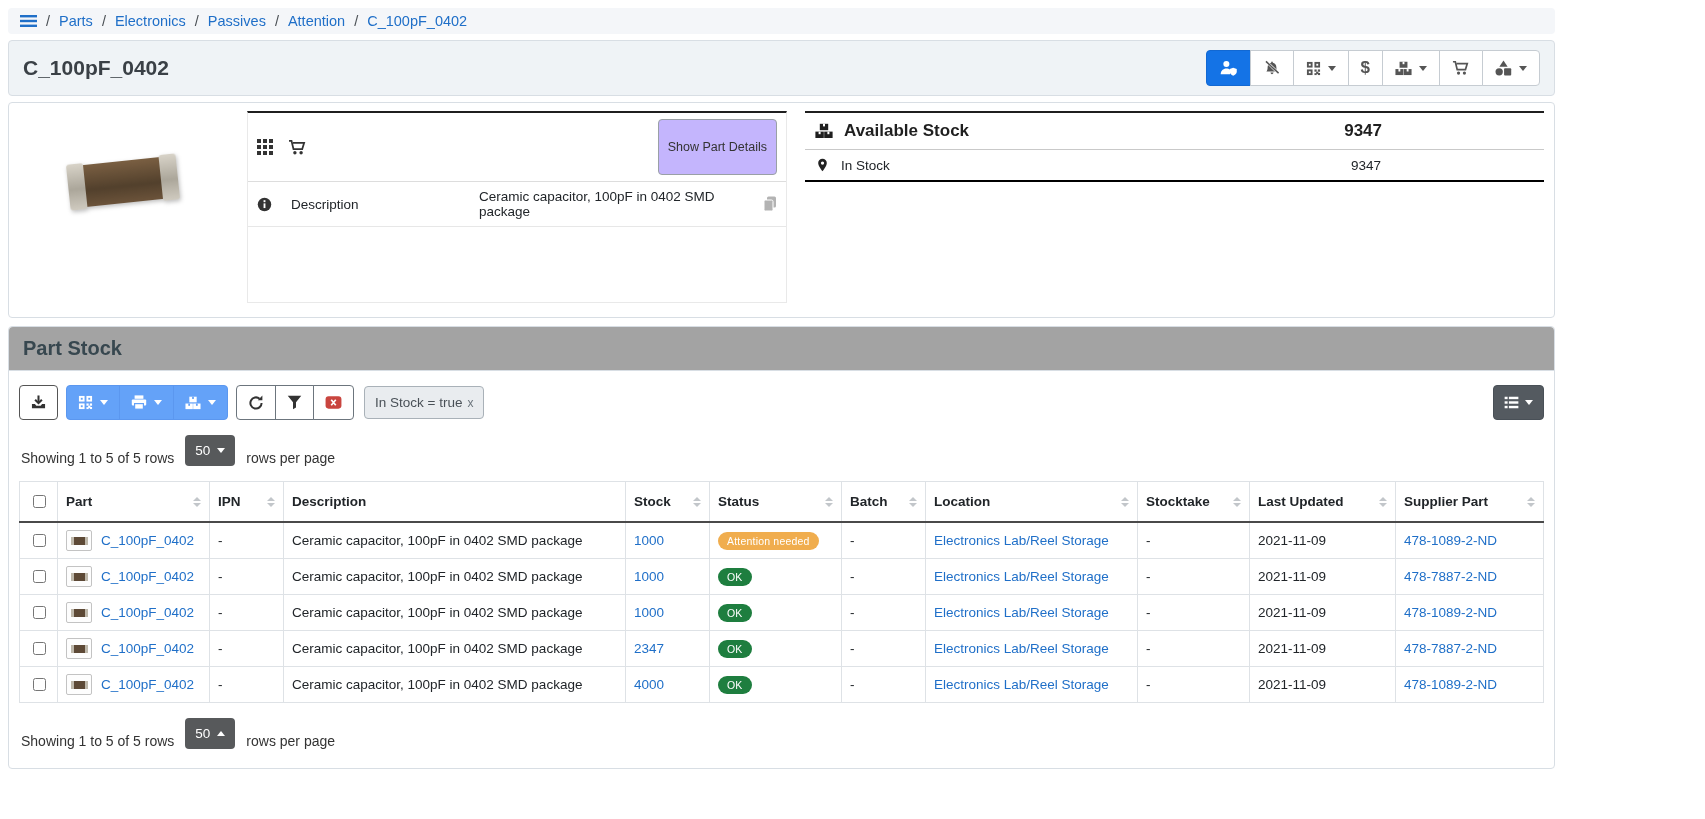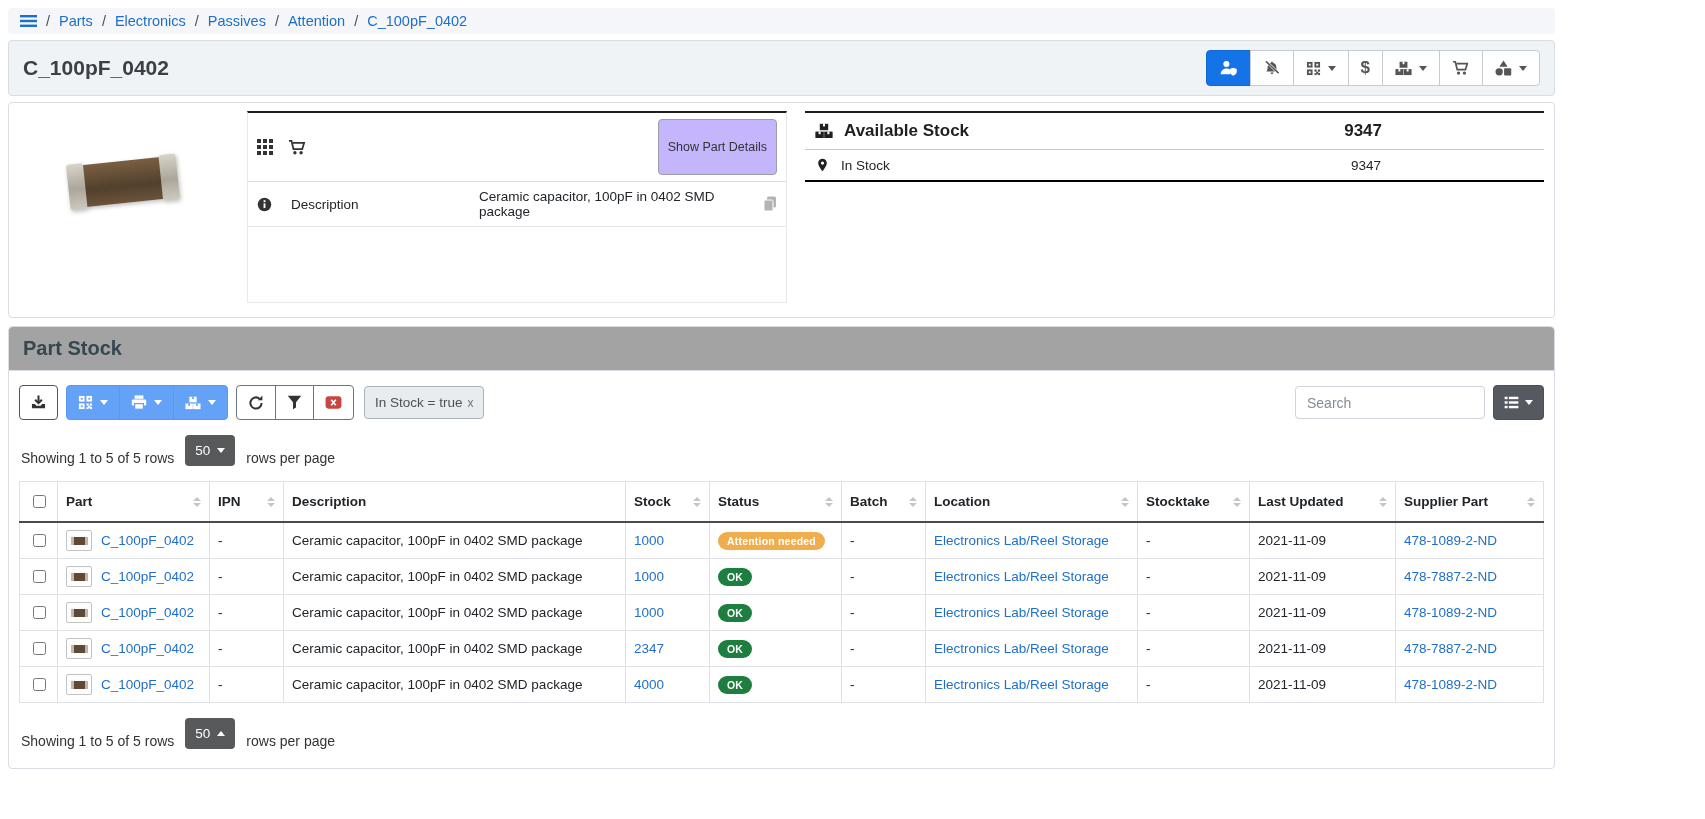--- a/index.html
+++ b/index.html
@@ -79,21 +79,21 @@
   .sort { display:inline-flex; flex-direction:column; gap:2px; margin-left:auto; opacity:.5; }
   .sort i { display:block; width:0; height:0; border-left:4px solid transparent; border-right:4px solid transparent; }
   .sort i.u { border-bottom:4px solid #868e96; }
   .sort i.d { border-top:4px solid #868e96; }
   .cb-cell { text-align:center !important; width:38px; }
   .part-cell { display:flex; align-items:center; gap:9px; }
   .mini-thumb { width:26px; height:21px; border:1px solid #c3c3c3; border-radius:2px; background:#fdfdfd; display:inline-flex; align-items:center; justify-content:center; }
   .mini-cap { display:flex; align-items:center; }
   .mini-cap i { display:block; width:3px; height:8px; background:#beb8ab; }
   .mini-cap b { display:block; width:11px; height:8px; background:#5d4936; }
-  .badge { color:#fff; font-size:10.5px; font-weight:bold; padding:3px 9px; border-radius:10px; display:inline-block; letter-spacing:.2px; }
+  .badge { color:#fff; font-size:10.5px; font-weight:normal; padding:3px 9px; border-radius:10px; display:inline-block; letter-spacing:.2px; }
   .badge[data-variant="warning"] { background:#f0ad4e; }
   .badge[data-variant="success"] { background:#1e7e3f; }
   svg { display:block; }
 </style>
 </head>
 <body>
 
 <div class="page">
 
   <div class="breadcrumb-bar">
@@ -361,21 +361,20 @@
           </button>
         </span>
 
         <span class="chip">
           <span>In Stock = true</span>
           <span class="chip-x">x</span>
         </span>
 
         <span class="spacer"></span>
 
-        <input class="search-input" type="text" placeholder="Search" style="">
         <button class="dark-btn">
           <span>
             <svg width="15" height="13" viewBox="0 0 16 14" fill="#fff">
                 <rect x="0.6" y="0.8" width="3.2" height="2.6"></rect>
                 <rect x="5.2" y="0.8" width="10.2" height="2.6"></rect>
                 <rect x="0.6" y="5.7" width="3.2" height="2.6"></rect>
                 <rect x="5.2" y="5.7" width="10.2" height="2.6"></rect>
                 <rect x="0.6" y="10.6" width="3.2" height="2.6"></rect>
                 <rect x="5.2" y="10.6" width="10.2" height="2.6"></rect>
               </svg>

